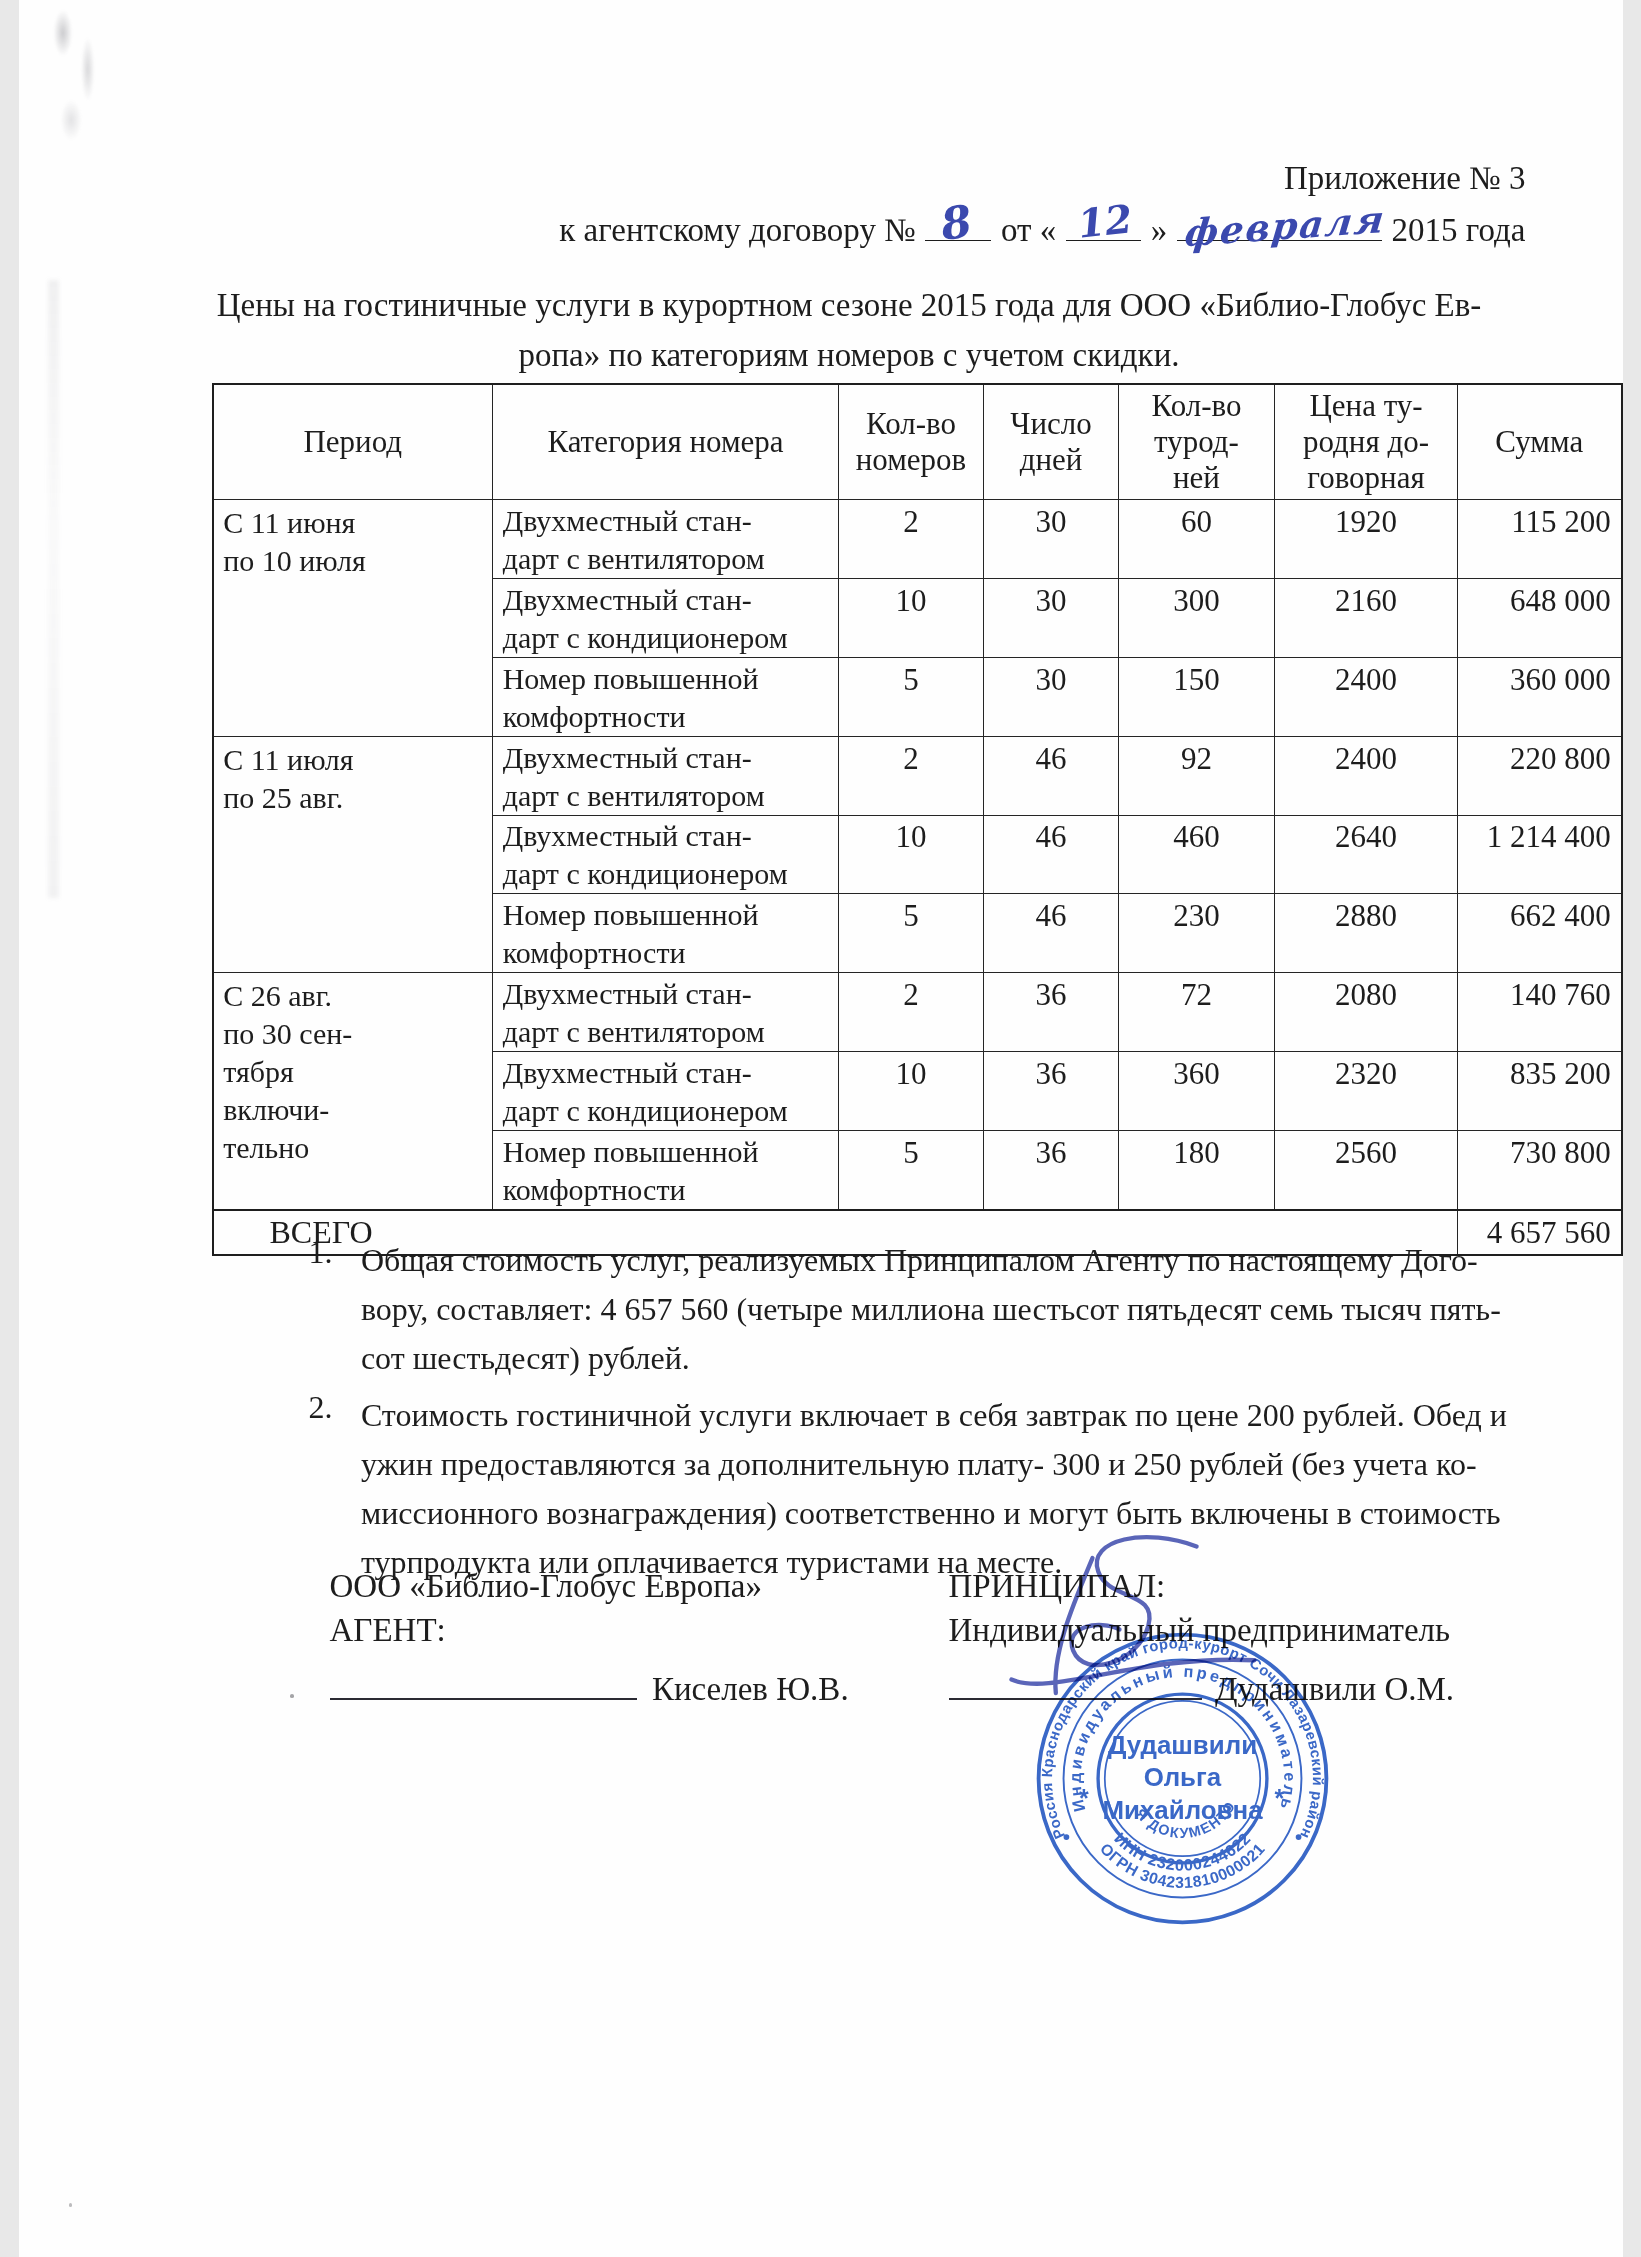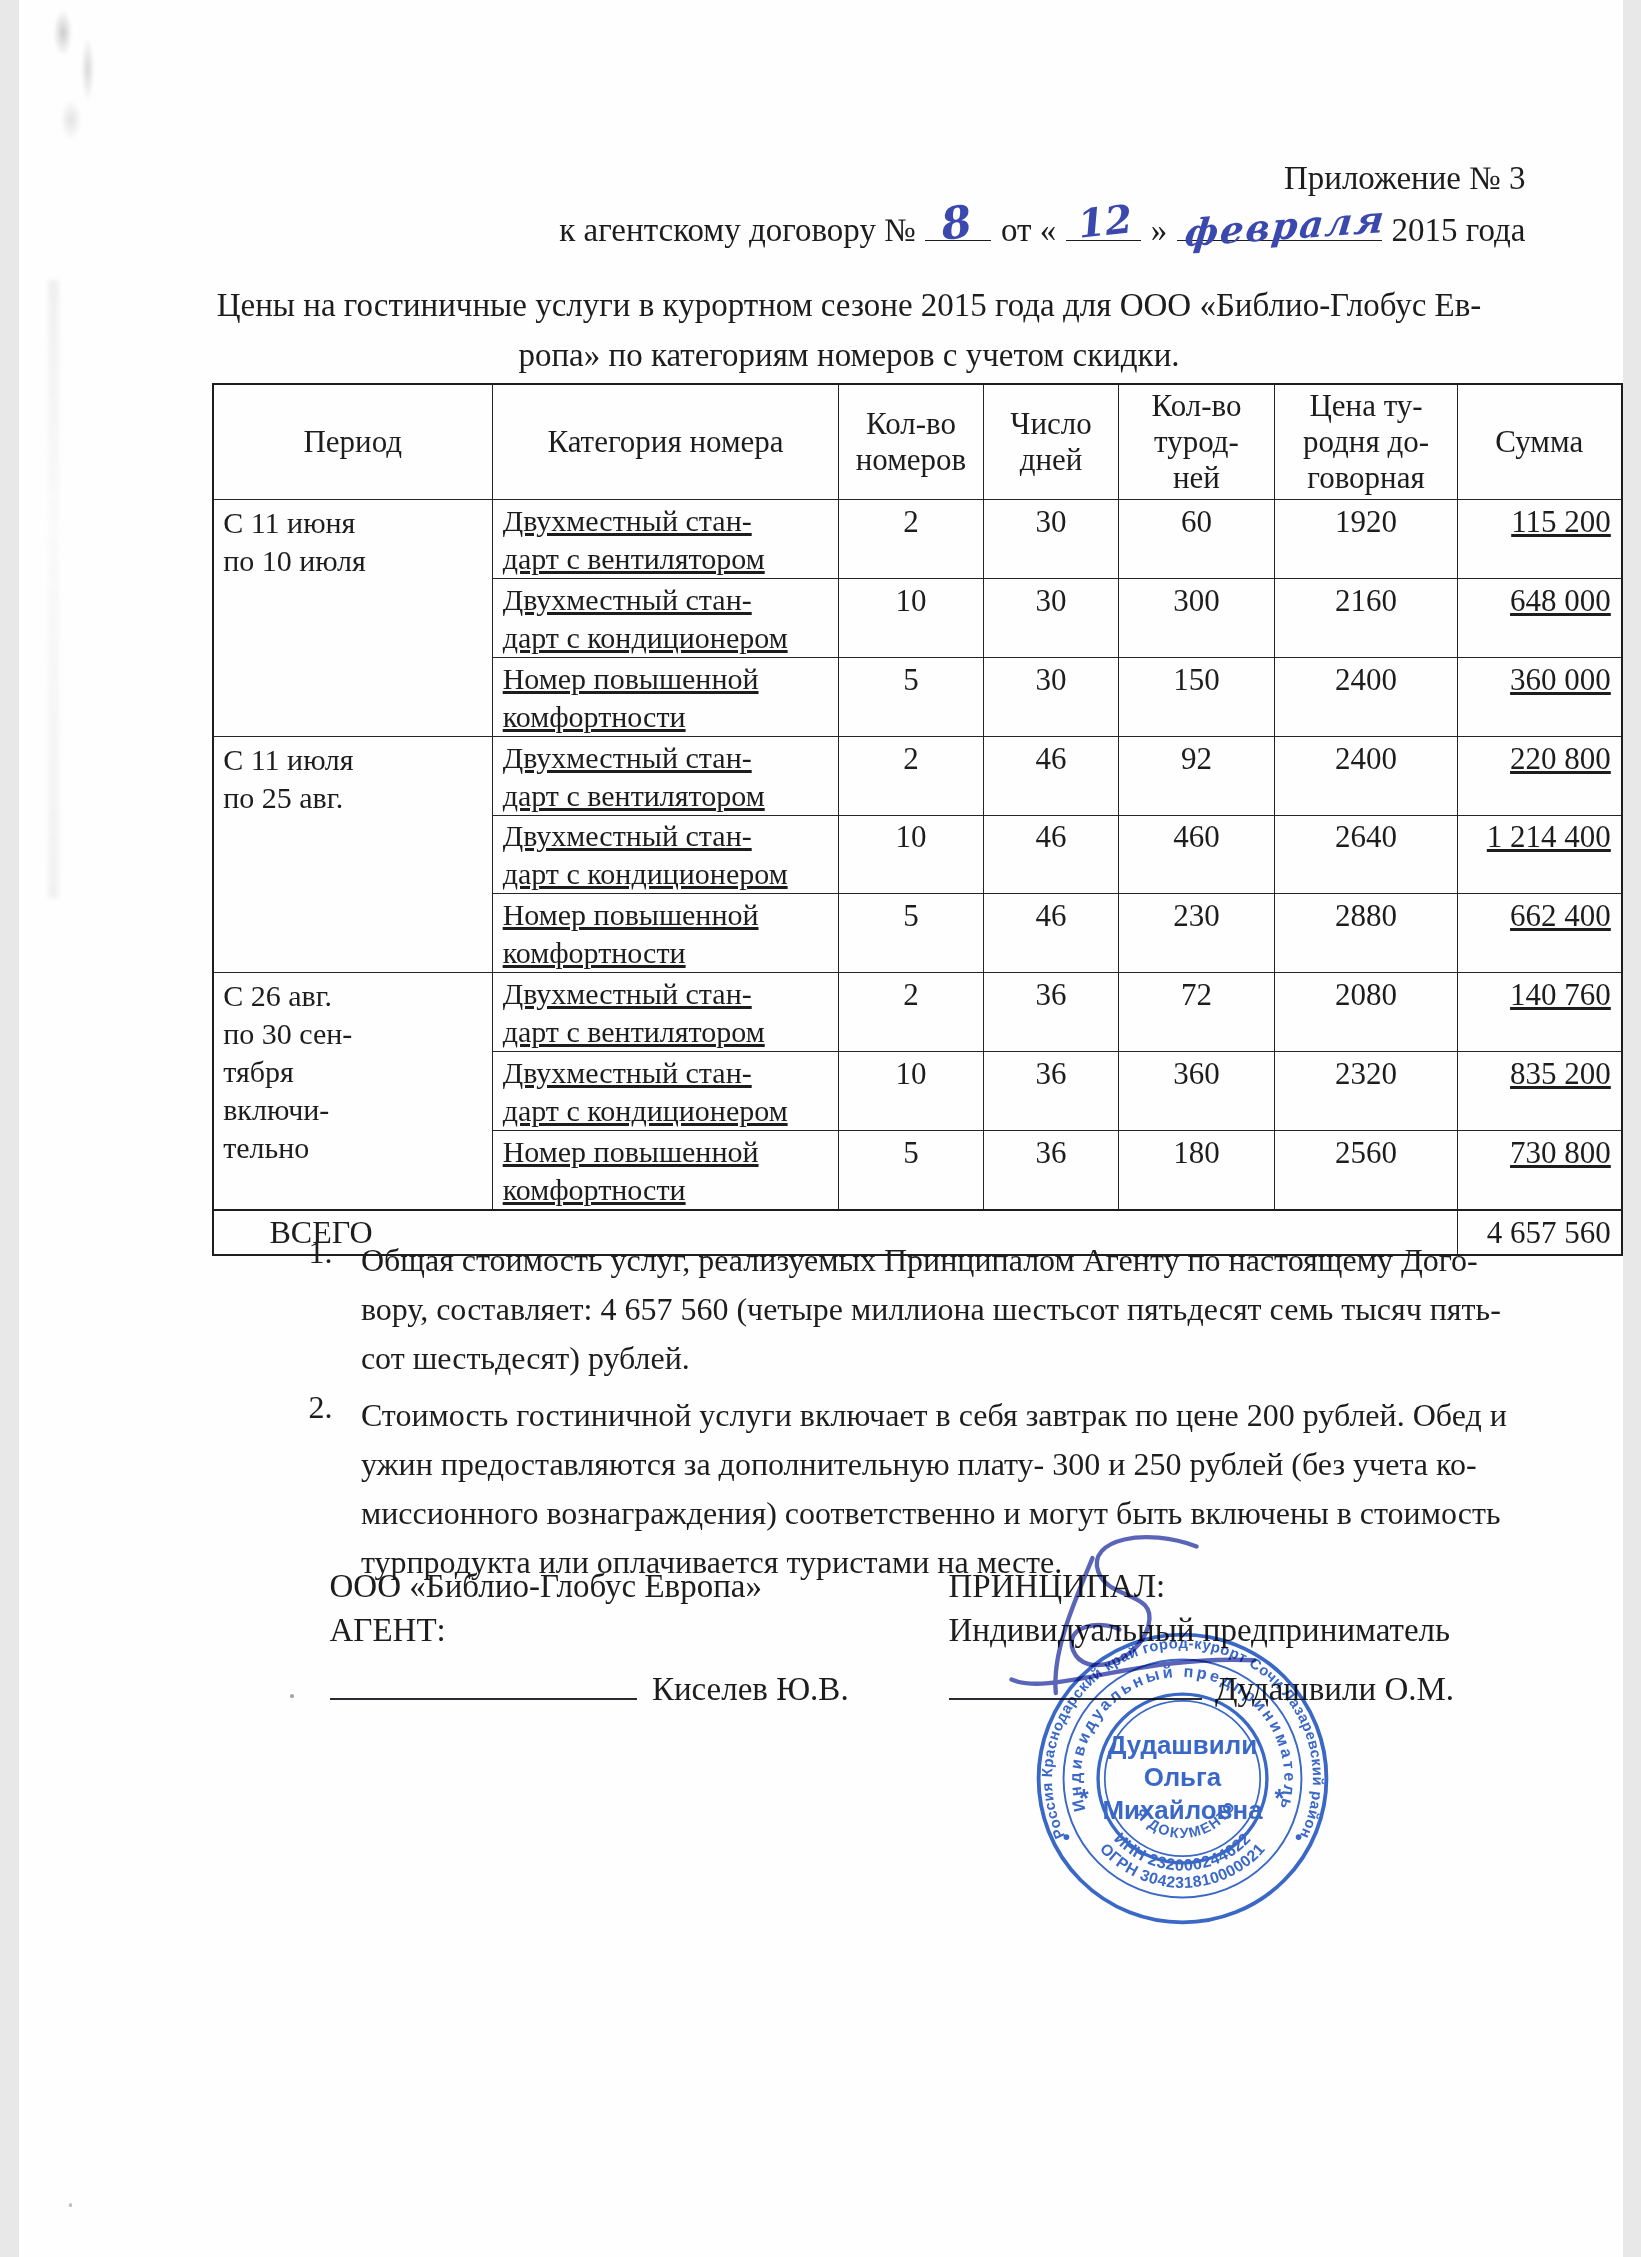--- a/index.html
+++ b/index.html
@@ -72,23 +72,23 @@
   table.price th, table.price td {
     border:1.9px solid #252525;
     white-space:pre; overflow:hidden;
   }
   table.price { border:2.9px solid #1e1e1e; }
   table.price th {
     height:112px; font-weight:400; text-align:center; vertical-align:middle;
     line-height:36px; font-size:31px;
   }
   td.period   { vertical-align:top; text-align:left; padding:3.9px 5.8px 0 9.7px; line-height:38px; }
-  td.cat      { vertical-align:top; text-align:left; padding:1.9px 5.8px 0 9.7px; line-height:38px; height:71px;text-decoration:underline; }
+  td.cat      { vertical-align:top; text-align:left; padding:1.9px 5.8px 0 9.7px; line-height:38px; height:71px; }
   td.num      { vertical-align:top; text-align:center; padding-top:3.9px; font-size:31px; }
-  td.sum      { vertical-align:top; text-align:right; padding:3.9px 9.7px 0 0; font-size:31px;text-decoration:underline; }
+  td.sum      { vertical-align:top; text-align:right; padding:3.9px 9.7px 0 0; font-size:31px; }
   tr.total-row td { border-top:2.9px solid #1e1e1e; height:41px; vertical-align:middle; }
   td.total-label { padding-left:56px; font-size:32px; }
   td.total-sum   { text-align:right; padding-right:9.7px; font-size:31px; }
 
   
   .notes { position:absolute; left:290px; top:1228px; width:1255px; }
   .note { display:flex; align-items:flex-start; gap:15.4px; font-size:32px; line-height:49px; }
   .note-num { width:37px; flex:0 0 auto; }
   .note-text { white-space:pre;margin-top:8px; }
 

